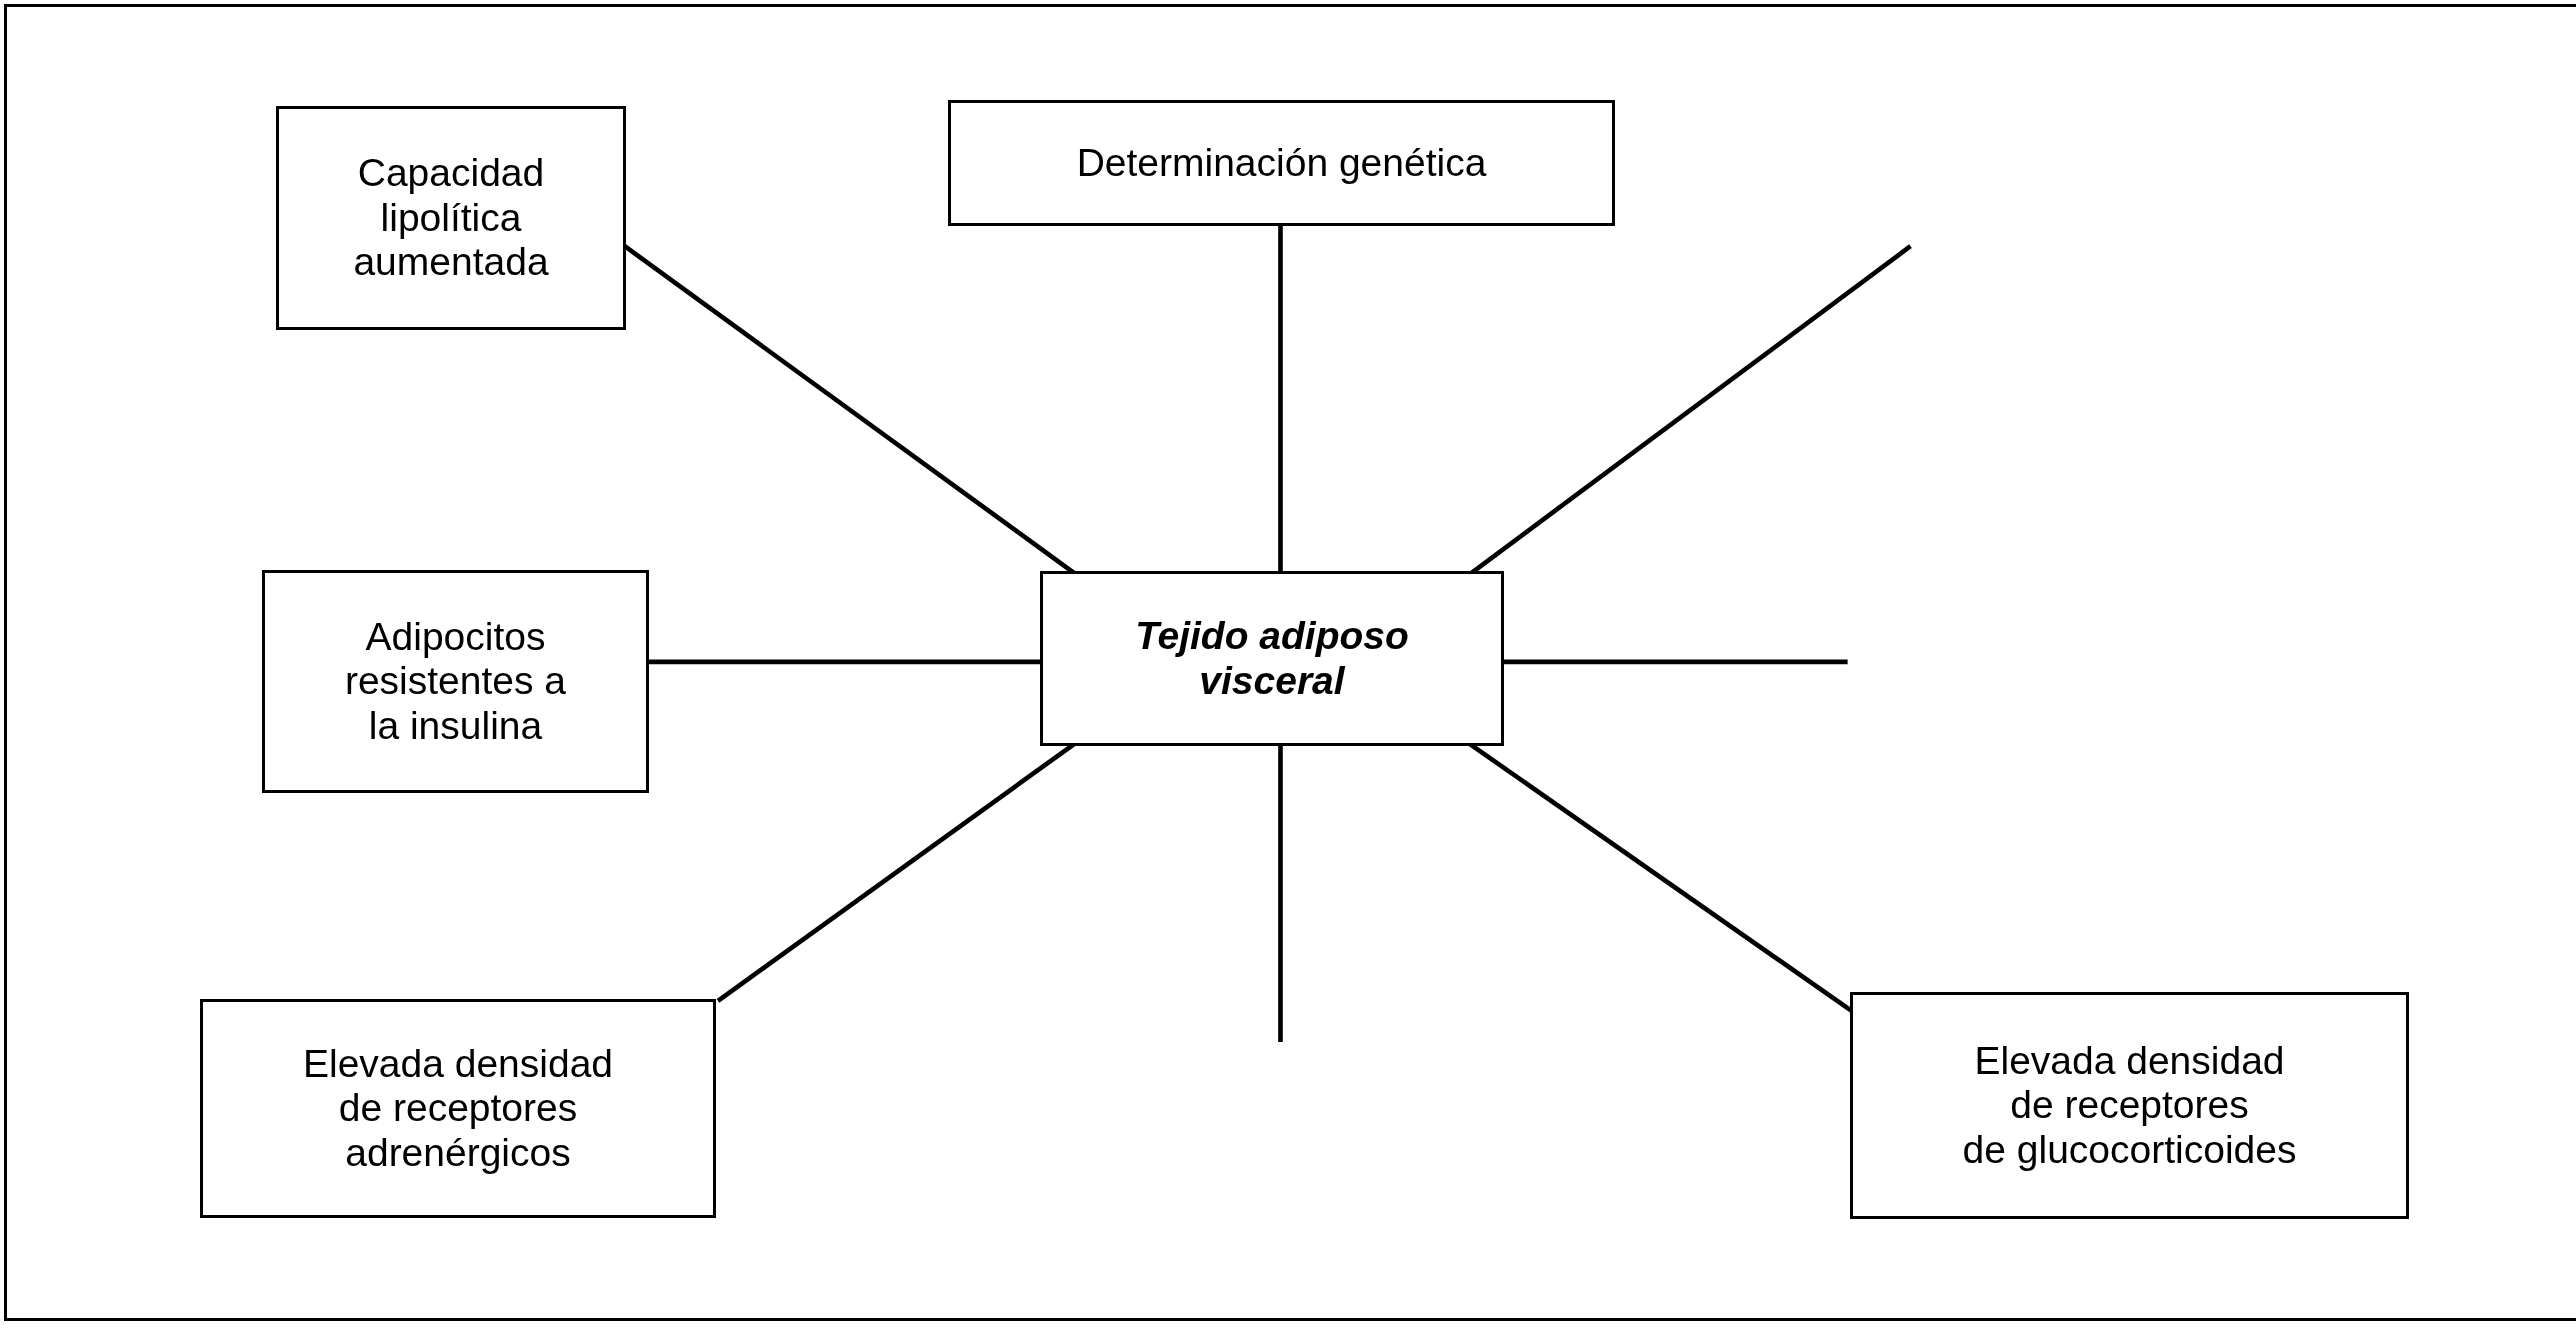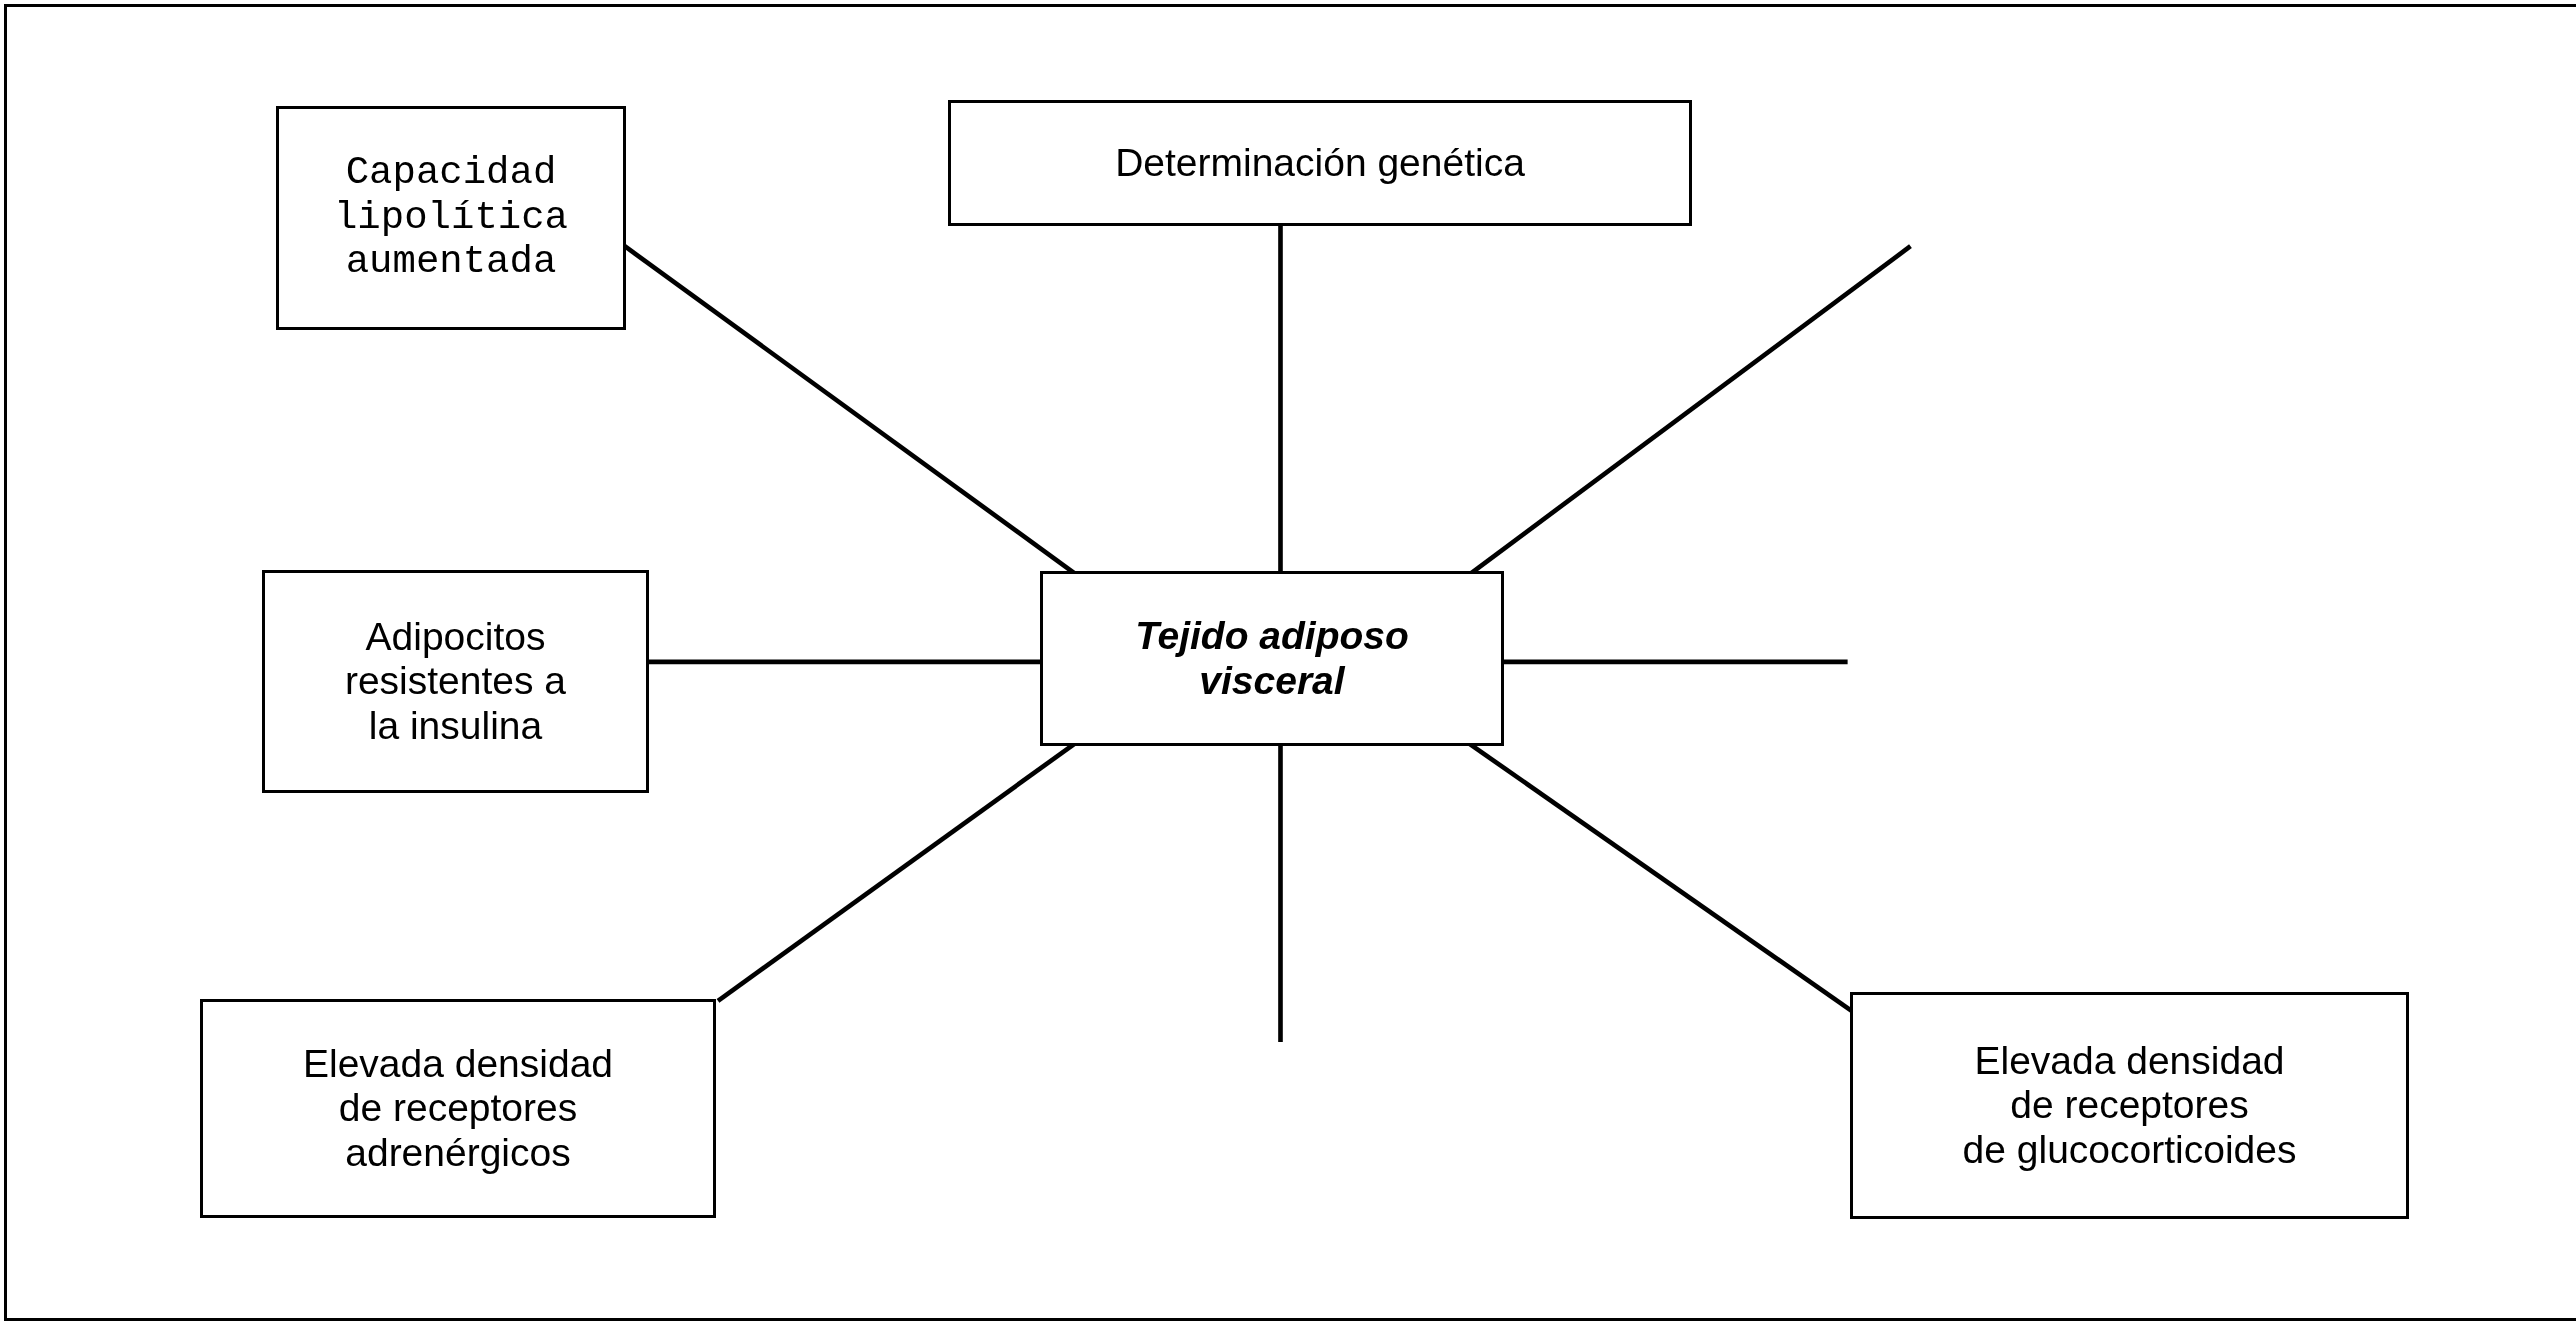--- a/index.html
+++ b/index.html
@@ -82,27 +82,27 @@
       <line x1="1393" y1="1943" x2="2085" y2="1444"></line>
 
       <line x1="2485" y1="2023" x2="2485" y2="1444"></line>
 
       <line x1="3593" y1="1962" x2="2852" y2="1444"></line>
     </g>
   </svg>
 
   <div id="outer-frame"></div>
 
-  <div class="node-box" id="node-top-left" style="left:276px; top:106px; width:350px; height:224px;font-family:Liberation Mono, monospace;">
+  <div class="node-box" id="node-top-left" style="left:276px; top:106px; width:350px; height:224px;">
     <span class="node-label">Capacidad
 lipolítica
 aumentada</span>
   </div>
 
-  <div class="node-box" id="node-top-center" style="left:948px; top:100px; width:744px; height:126px;">
+  <div class="node-box" id="node-top-center" style="left:948px; top:100px; width:667px; height:126px;">
     <span class="node-label">Determinación genética</span>
   </div>
 
 
   <div class="node-box" id="node-middle-left" style="left:262px; top:545px; width:387px; height:223px;margin-top:25px;">
     <span class="node-label">Adipocitos
 resistentes a
 la insulina</span>
   </div>
 

